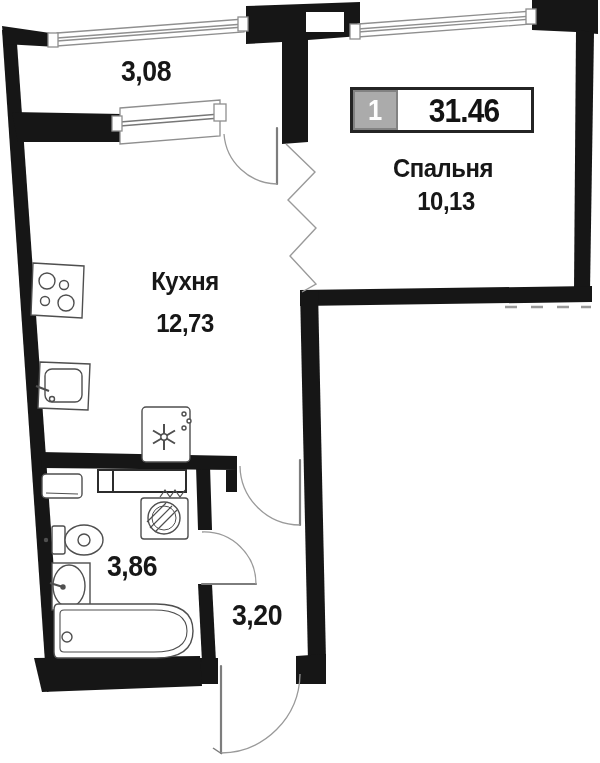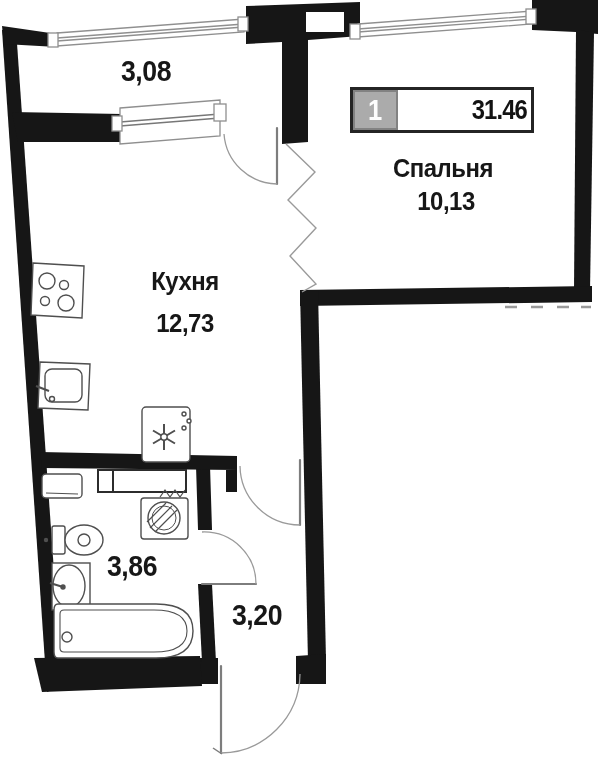--- a/index.html
+++ b/index.html
@@ -8,22 +8,22 @@
   .plan-svg{position:absolute;left:0;top:0;width:600px;height:763px;}
   .label{position:absolute;transform:translate(-50%,-50%) scaleX(.92);
          color:#171717;font-weight:700;letter-spacing:-.5px;white-space:nowrap;z-index:5;}
   .fs-big{font-size:29px;}
   .fs-med{font-size:26px;}
   .badge{position:absolute;left:350px;top:87px;width:184px;height:46px;display:flex;
          border:3px solid #242424;box-sizing:border-box;background:#fff;z-index:6;}
   .badge-rooms{width:45px;background:#ababab;border:2px solid #828282;box-sizing:border-box;
          display:flex;align-items:center;justify-content:center;
          color:#fdfdfd;font-weight:700;font-size:29px;}
-  .badge-area{flex:1;display:flex;align-items:center;justify-content:flex-end;
-         color:#131313;font-weight:700;font-size:27px;letter-spacing:-1px;}
+  .badge-area{flex:1;display:flex;align-items:center;justify-content:center;
+         color:#131313;font-weight:700;font-size:34px;letter-spacing:-1px;}
   .cond{display:inline-block;transform:scaleX(.88);}
 </style>
 </head>
 <body>
 
 <div class="stage">
 
   <svg class="plan-svg" viewBox="0 0 600 763">
 
     <g fill="#161616" stroke="none">

